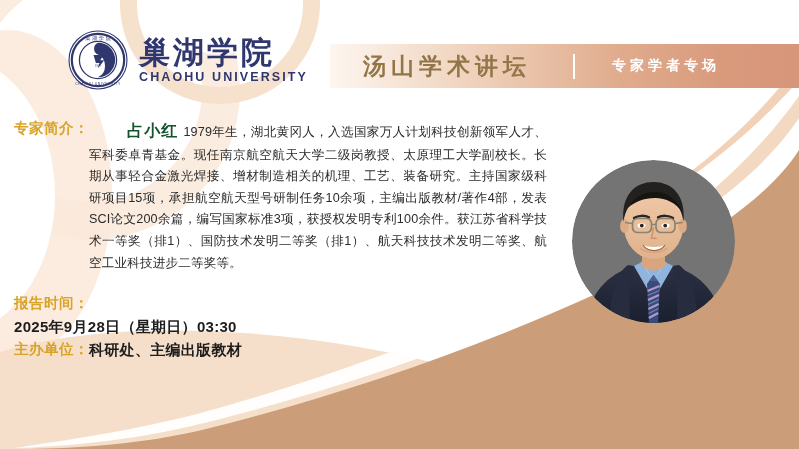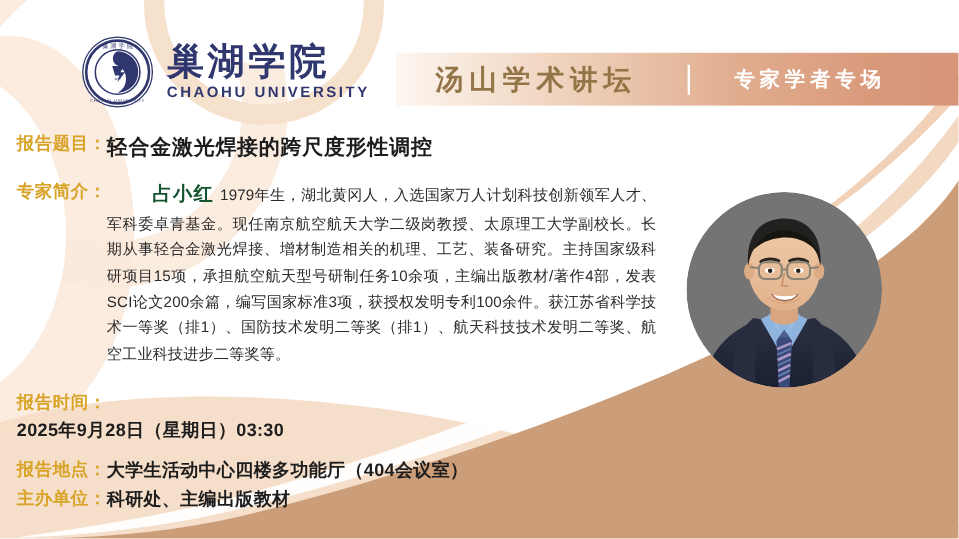--- a/index.html
+++ b/index.html
@@ -171,21 +171,21 @@
   }
   .banner-divider {
     width: 2px;
     height: 25px;
     background: #ffffff;
     margin: 0 17px 0 22px;
     flex: 0 0 auto;
   }
   .banner-sub {
     font-family: "DejaVu Serif", "Liberation Serif", serif;
-    font-size: 17px;
+    font-size: 14px;
     font-weight: 700;
     letter-spacing: 4px;
     color: #ffffff;
     white-space: nowrap;
   }
 
   
   .content {
     position: absolute;
     left: 0;
@@ -313,41 +313,33 @@
 
     <div class="banner">
       <span class="banner-main">汤山学术讲坛</span>
       <span class="banner-divider"></span>
       <span class="banner-sub">专家学者专场</span>
     </div>
   </div>
 
   <div class="content">
 
-    <div class="field row-title">
-      <span class="field-label">报告题目：</span>
-      <span class="field-value">轻合金激光焊接的跨尺度形性调控</span>
-    </div>
 
     <div class="field row-bio">
       <span class="field-label">专家简介：</span>
       <span class="bio-body">
         <span class="bio-name">占小红</span><span>1979年生，湖北黄冈人，入选国家万人计划科技创新领军人才、军科委卓青基金。现任南京航空航天大学二级岗教授、太原理工大学副校长。长期从事轻合金激光焊接、增材制造相关的机理、工艺、装备研究。主持国家级科研项目15项，承担航空航天型号研制任务10余项，主编出版教材/著作4部，发表SCI论文200余篇，编写国家标准3项，获授权发明专利100余件。获江苏省科学技术一等奖（排1）、国防技术发明二等奖（排1）、航天科技技术发明二等奖、航空工业科技进步二等奖等。</span>
       </span>
     </div>
 
     <div class="field row-time">
       <span class="field-label">报告时间：</span>
       <span class="field-value">2025年9月28日（星期日）03:30</span>
     </div>
 
-    <div class="field row-place">
-      <span class="field-label">报告地点：</span>
-      <span class="field-value">大学生活动中心四楼多功能厅（404会议室）</span>
-    </div>
 
     <div class="field row-host">
       <span class="field-label">主办单位：</span>
       <span class="field-value">科研处、主编出版教材</span>
     </div>
   </div>
 
   <div class="portrait">
     <svg viewBox="0 0 163 163" width="163" height="163">
       <defs>

